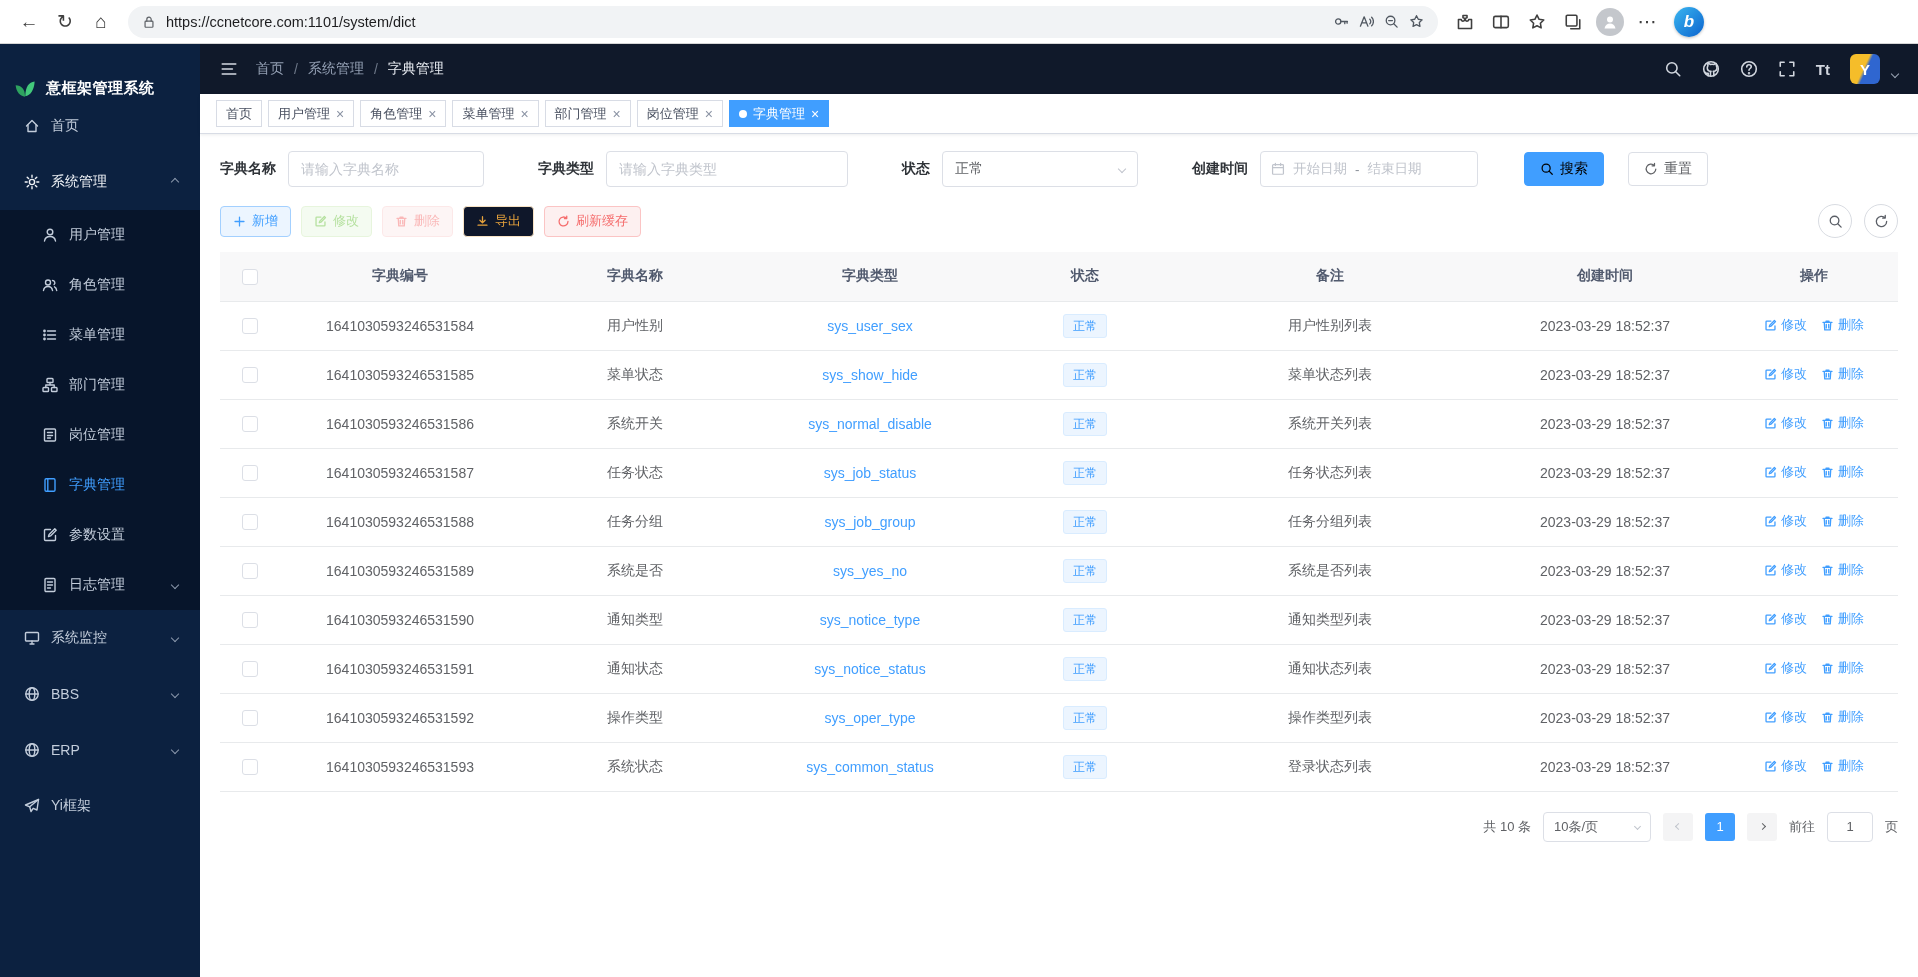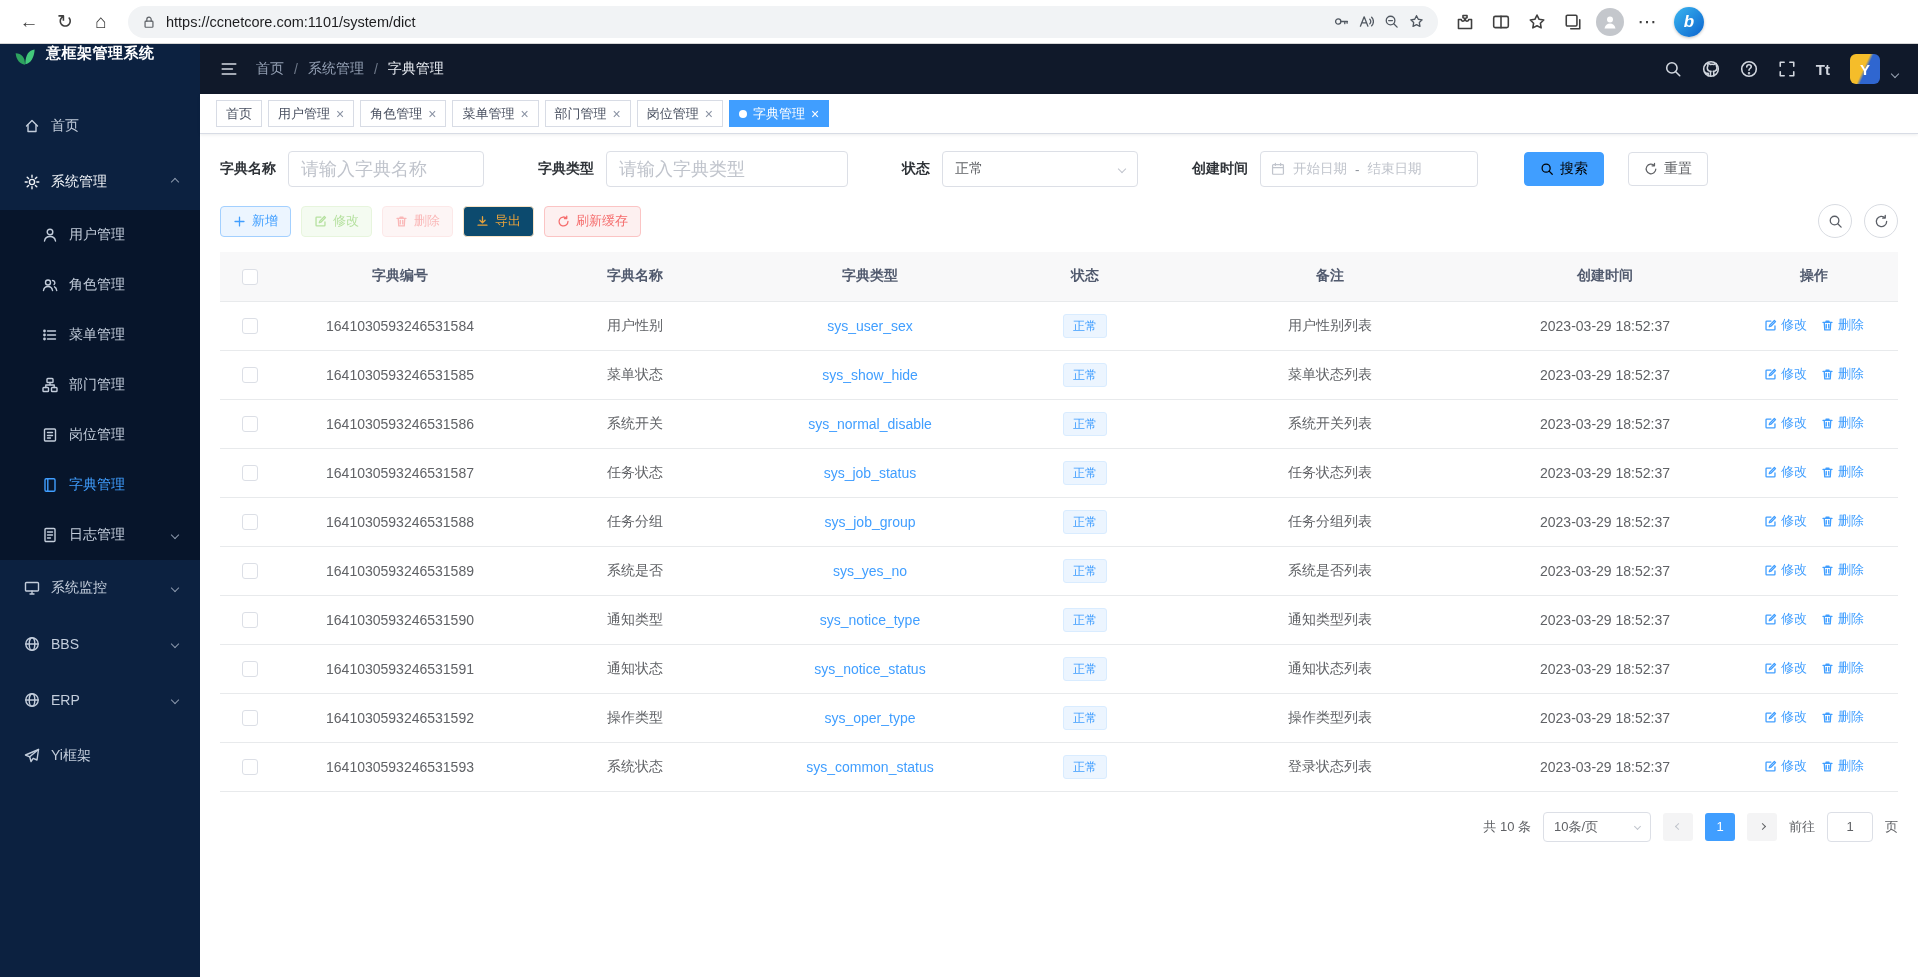--- a/index.html
+++ b/index.html
@@ -24,21 +24,21 @@
 .addressbar{flex:1;max-width:1310px;height:32px;background:#f1f3f5;border-radius:16px;display:flex;align-items:center;gap:10px;padding:0 14px;margin:0 8px;color:#5f6368}
 .url{color:#1d1d1f;font-size:14.5px;margin-right:auto}
 .abic{color:#515861;cursor:pointer}
 .avatarc{width:28px;height:28px;border-radius:50%;background:#c4c7cc;color:#fff;display:flex;align-items:center;justify-content:center;margin:0 4px;cursor:pointer}
 .bing{width:30px;height:30px;border-radius:50%;background:linear-gradient(135deg,#3ab6f0,#0b63ce);display:flex;align-items:center;justify-content:center;margin-left:8px;cursor:pointer;box-shadow:0 1px 3px rgba(0,0,0,.25)}
 .bing::after{content:"b";color:#fff;font-weight:700;font-style:italic;font-size:17px}
 
 
 .app{display:flex;height:933px}
 .sidebar{width:200px;flex-shrink:0;background:#0c2140;color:#c3cddb;display:flex;flex-direction:column}
-.logo{height:54px;display:flex;align-items:flex-start;gap:10px;padding:0 14px}
+.logo{height:54px;display:flex;align-items:flex-end;gap:10px;padding:0 14px}
 .logo-text{color:#fff;font-size:15px;font-weight:700;letter-spacing:.5px}
 .mi{height:56px;display:flex;align-items:center;gap:11px;padding-left:24px;font-size:14px;cursor:pointer}
 .mi .chev{margin-left:auto;margin-right:22px;width:6px;height:6px;color:#8a97ab}
 .mi.open{color:#f0f3f7}
 .submenu{background:#071graph}
 .submenu{background:#07152b}
 .submenu .mi{height:50px;padding-left:42px}
 .mi.active{color:#409eff}
 
 .main{flex:1;display:flex;flex-direction:column;min-width:0}
@@ -62,37 +62,37 @@
 .tab .x::after{content:"\00d7";font-size:14px;color:#8a92a3}
 .tab.active{background:#409eff;border-color:#409eff;color:#fff}
 .tab.active .dot{width:8px;height:8px;border-radius:50%;background:#fff}
 .tab.active .x::after{color:#fff}
 
 
 .content{flex:1;background:#fff;padding:17px 20px 0;min-width:0}
 .frow{display:flex;align-items:center;margin-bottom:17px}
 .flabel{font-weight:700;font-size:14px;color:#2f3338;margin-right:12px;white-space:nowrap}
 .gap{margin-left:54px}
-.tinput{height:36px;border:1px solid #dcdfe6;border-radius:4px;padding:0 12px;font-size:18px;color:#606266;outline:none;background:#fff}
+.tinput{height:36px;border:1px solid #dcdfe6;border-radius:4px;padding:0 12px;font-size:14px;color:#606266;outline:none;background:#fff}
 .tinput::placeholder{color:#c0c4cc}
 .w196{width:196px}.w242{width:242px}
 .fselect{width:196px;height:36px;border:1px solid #dcdfe6;border-radius:4px;display:flex;align-items:center;padding:0 12px;color:#606266;cursor:pointer;background:#fff}
 .fselect .chev{margin-left:auto;width:6px;height:6px;color:#c0c4cc}
 .fdate{width:218px;height:36px;border:1px solid #dcdfe6;border-radius:4px;display:flex;align-items:center;gap:8px;padding:0 10px;color:#c0c4cc;font-size:13.5px;cursor:pointer;background:#fff}
 .fdate .cal{color:#c0c4cc}
 .btn{height:34px;border-radius:4px;display:inline-flex;align-items:center;gap:6px;padding:0 15px;font-size:14px;cursor:pointer;border:1px solid #dcdfe6;background:#fff;color:#606266}
 .btn.primary{background:#409eff;border-color:#409eff;color:#000000;margin-left:46px}
 .btn.plain{margin-left:24px}
 
 .trow{display:flex;align-items:center;gap:10px;margin-bottom:14px}
 .tbtn{height:31px;padding:0 12px;border-radius:4px;font-size:13px;display:inline-flex;align-items:center;gap:6px;cursor:pointer;border:1px solid}
 .tbtn.add{background:#ecf5ff;border-color:#a3d0ff;color:#409eff}
 .tbtn.edit{background:#eef9e8;border-color:#d8efc8;color:#85ce61;opacity:.6}
 .tbtn.del{background:#fdf0f0;border-color:#fbdada;color:#f78989;opacity:.6}
-.tbtn.exp{background:#0c4a6e;border-color:#f8e3c5;color:#e6a23c}
+.tbtn.exp{background:#0f172a;border-color:#f8e3c5;color:#e6a23c}
 .tbtn.cache{background:#fdf0f0;border-color:#fbc4c4;color:#f56c6c}
 .rightbtns{margin-left:auto;display:flex;gap:12px}
 .cirbtn{width:34px;height:34px;border-radius:50%;border:1px solid #d9dce2;background:#fff;display:flex;align-items:center;justify-content:center;color:#5a5e66;cursor:pointer}
 
 table.grid{width:100%;border-collapse:collapse;table-layout:fixed}
 .grid th{background:#f8f8f9;height:49px;font-size:14px;color:#515a6e;font-weight:700;border-bottom:1px solid #e8eaec;text-align:center}
 .grid td{height:49px;text-align:center;font-size:14px;color:#606266;border-bottom:1px solid #e8eaec;overflow:hidden;white-space:nowrap}
 .cb{display:inline-block;width:16px;height:16px;border:1px solid #dcdfe6;border-radius:3px;background:#fff;vertical-align:middle;cursor:pointer}
 .tag{display:inline-block;background:#ecf5ff;border:1px solid #d9ecff;color:#409eff;font-size:12px;line-height:22px;padding:0 9px;border-radius:3px}
 .tlink{color:#409eff;cursor:pointer}
@@ -350,20 +350,26 @@
           <svg class="ic">
               <use href="#i-badge"></use>
             </svg>
           <span>岗位管理</span>
         </div>
         <div class="mi active">
           <svg class="ic">
               <use href="#i-book"></use>
             </svg>
           <span>字典管理</span>
+        </div>
+        <div class="mi">
+          <svg class="ic">
+              <use href="#i-pen"></use>
+            </svg>
+          <span>参数设置</span>
         </div>
         <div class="mi">
           <svg class="ic">
               <use href="#i-doc"></use>
             </svg>
           <span>日志管理</span>
           <i class="chev down"></i>
         </div>
       </div>
       <div class="mi">

